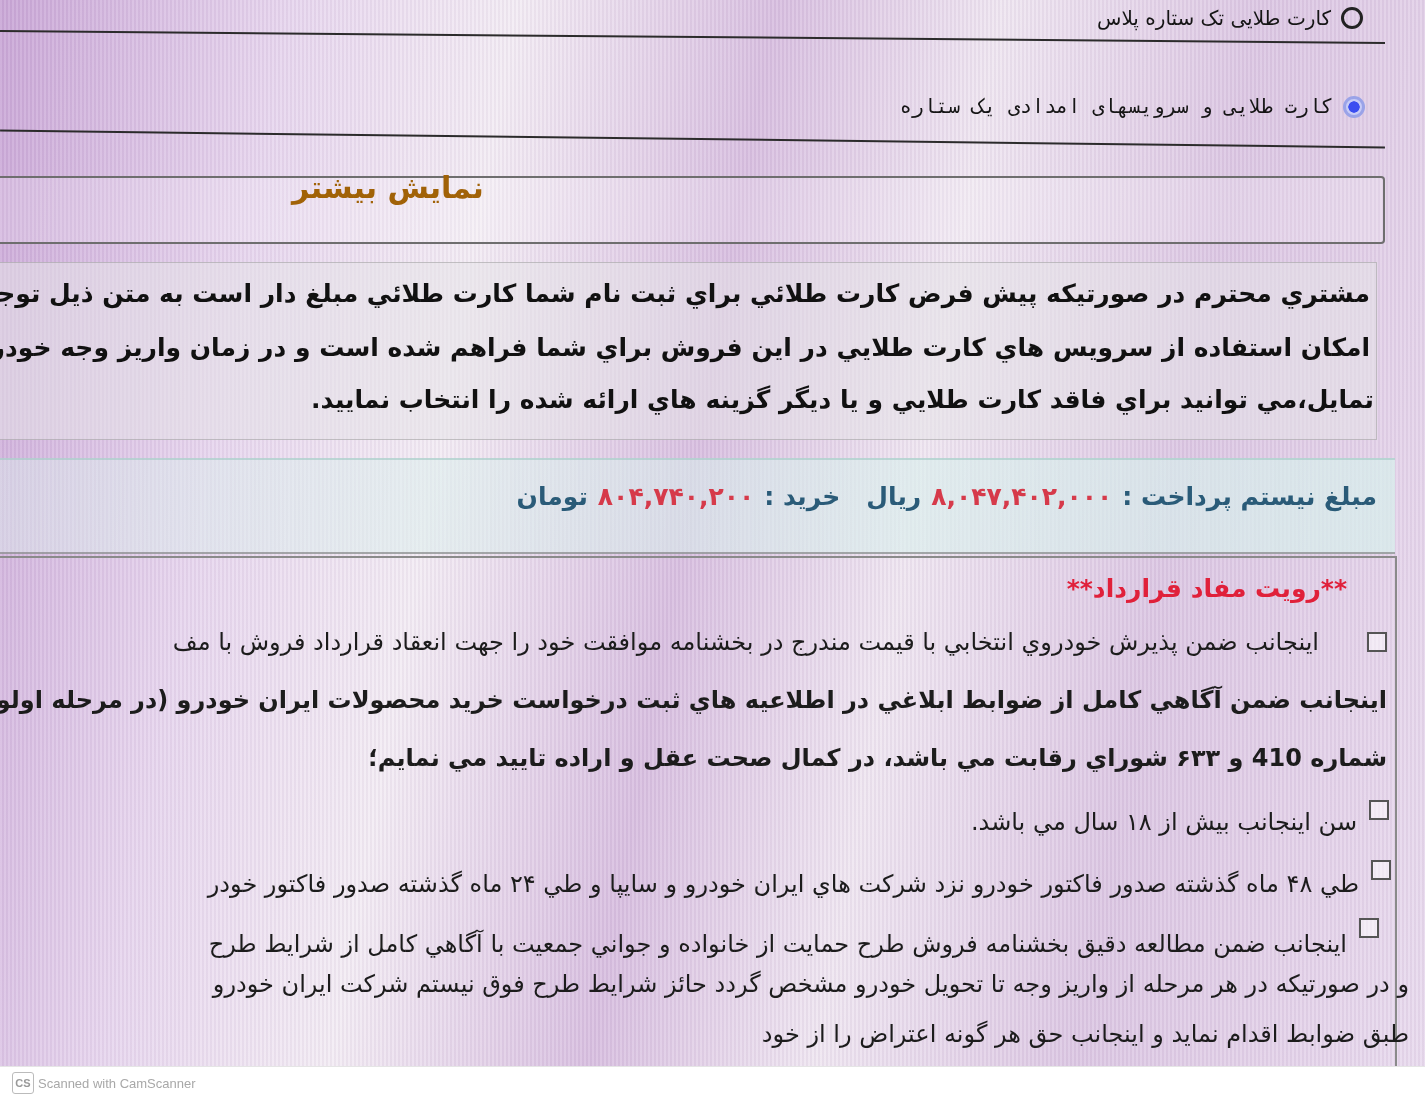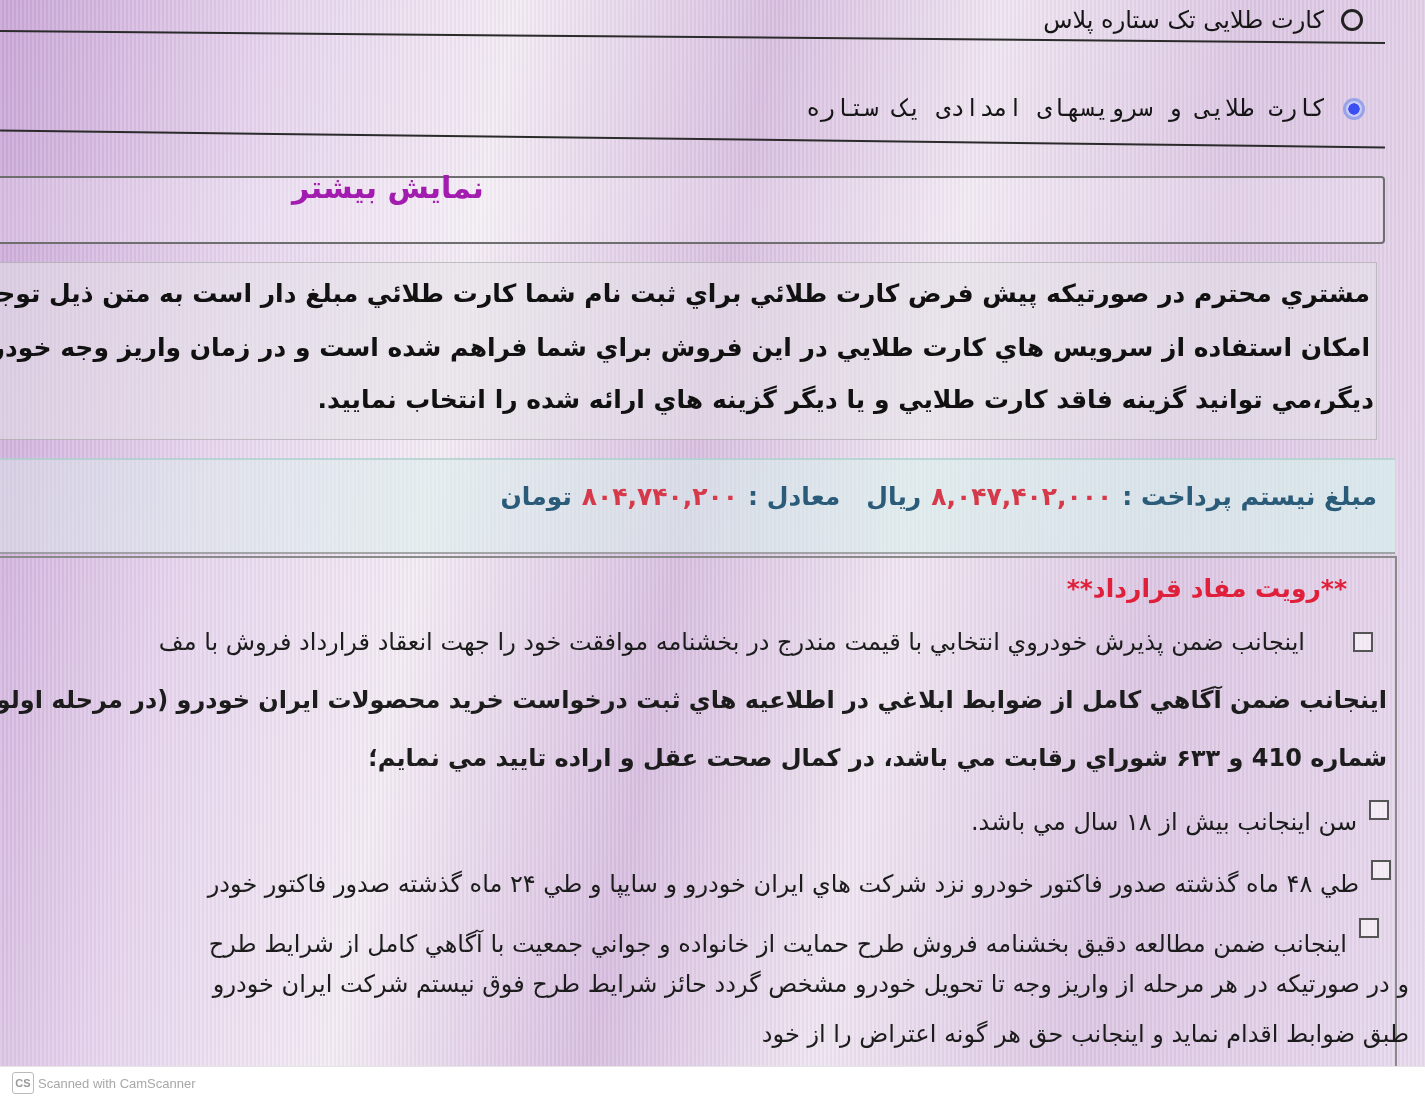--- a/index.html
+++ b/index.html
@@ -9,37 +9,37 @@
     background: linear-gradient(100deg, #c9a6d6 0%, #e7d6ee 18%, #f3ecf4 32%, #d8bfe0 48%, #efe6f1 62%, #dcc7e3 78%, #e9dbee 100%);
     color:#1a1a1a;
   }
   .stripes {
     position:absolute; inset:0 0 32px 0; pointer-events:none;
     background: repeating-linear-gradient(90deg, rgba(255,255,255,0.10) 0px, rgba(255,255,255,0.10) 2px, rgba(120,90,130,0.06) 2px, rgba(120,90,130,0.06) 4px);
   }
   .page { position:absolute; inset:0; direction:rtl; }
 
   .radio-row {
-    position:absolute; right:40px; display:flex; align-items:center; gap:17px;
-    font-size:24px; color:#151515;
+    position:absolute; right:40px; display:flex; align-items:center; gap:10px;
+    font-size:20px; color:#151515;
   }
   .radio {
     width:22px; height:22px; border-radius:50%; border:3px solid #222; background:transparent;
     box-sizing:border-box; display:inline-block;
   }
   .radio.checked { border-color:#9aa3e8; background: radial-gradient(circle, #3b4ef0 0 48%, #c8ccf7 52% 100%); }
   .hline { position:absolute; height:2px; background:#2b2b2b; }
 
   .show-more-box {
     position:absolute; left:0; right:40px; top:176px; height:64px;
     border:2px solid #6e6e6e; border-left:none; border-radius:0 4px 4px 0;
     background:rgba(255,255,255,0.18);
   }
   .show-more {
-    position:absolute; left:292px; top:170px; font-size:30px; font-weight:bold; color:#a21caf; direction:rtl;
+    position:absolute; left:292px; top:170px; font-size:30px; font-weight:bold; color:#a16207; direction:rtl;
   }
 
   .notice {
     position:absolute; left:0; right:48px; top:262px; height:176px;
     background:rgba(230,228,232,0.55); border:1px solid rgba(150,150,150,0.5); border-left:none;
   }
   .notice p {
     margin:0; position:absolute; right:8px; font-size:25px; font-weight:bold; white-space:nowrap; color:#111;
   }
 
@@ -99,37 +99,37 @@
     <span>کارت طلایی و سرویسهای امدادی یک ستاره</span>
   </div>
   <div class="hline" style="left:0; right:40px; top:138px; transform:rotate(0.7deg);"></div>
 
   <div class="show-more-box"></div>
   <div class="show-more">نمایش بیشتر</div>
 
   <div class="notice">
     <p style="top:16px; right:6px;">مشتري محترم در صورتيكه پيش فرض كارت طلائي براي ثبت نام شما كارت طلائي مبلغ دار است به متن ذيل توجه فرمايي</p>
     <p style="top:70px; right:6px;">امكان استفاده از سرويس هاي كارت طلايي در اين فروش براي شما فراهم شده است و در زمان واريز وجه خودرو بر روي</p>
-    <p style="top:122px; right:2px;">ديگر،مي توانيد گزينه فاقد كارت طلايي و يا ديگر گزينه هاي ارائه شده را انتخاب نماييد.</p>
+    <p style="top:122px; right:2px;">تمايل،مي توانيد براي فاقد كارت طلايي و يا ديگر گزينه هاي ارائه شده را انتخاب نماييد.</p>
   </div>
 
   <div class="pay-box"></div>
   <div class="pay-line">
     <span class="label">مبلغ نيستم پرداخت :</span>
     <span class="num">۸,۰۴۷,۴۰۲,۰۰۰</span>
     <span class="label" style="margin-left:16px;">ريال</span>
-    <span class="label">معادل :</span>
+    <span class="label">خريد :</span>
     <span class="num">۸۰۴,۷۴۰,۲۰۰</span>
     <span class="label">تومان</span>
   </div>
 
   <div class="contract-box"></div>
   <div class="contract-title">**رويت مفاد قرارداد**</div>
 
-  <div class="cb-row" style="top:628px; right:52px;gap:48px;">
+  <div class="cb-row" style="top:628px; right:38px;gap:48px;">
     <span class="checkbox"></span>
     <span class="ctext">اينجانب ضمن پذيرش خودروي انتخابي با قيمت مندرج در بخشنامه موافقت خود را جهت انعقاد قرارداد فروش با مف</span>
   </div>
   <div class="line ctext bold" style="top:686px; right:38px;">اينجانب ضمن آگاهي كامل از ضوابط ابلاغي در اطلاعيه هاي ثبت درخواست خريد محصولات ايران خودرو (در مرحله اولو</div>
   <div class="line ctext bold" style="top:744px; right:38px;">شماره 410 و ۶۳۳ شوراي رقابت مي باشد، در كمال صحت عقل و اراده تاييد مي نمايم؛</div>
 
   <div class="cb-row" style="top:796px; right:36px;">
     <span class="checkbox"></span>
     <span class="ctext" style="position:relative; top:12px;">سن اينجانب بيش از ۱۸ سال مي باشد.</span>
   </div>

